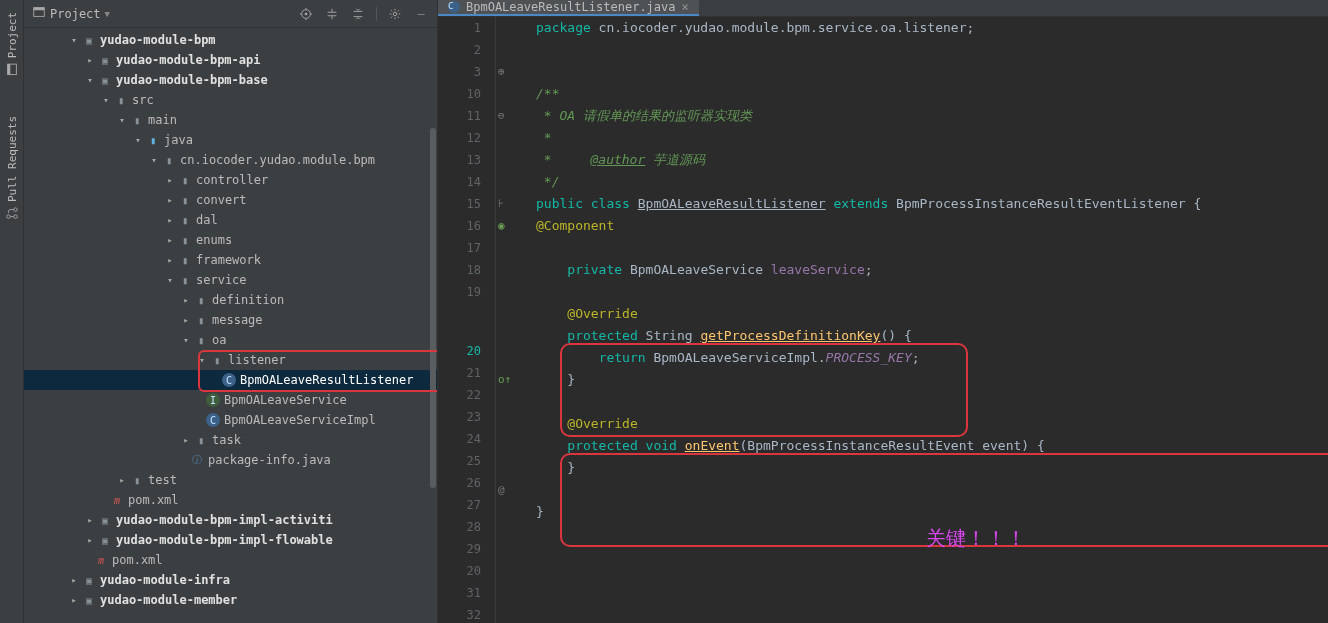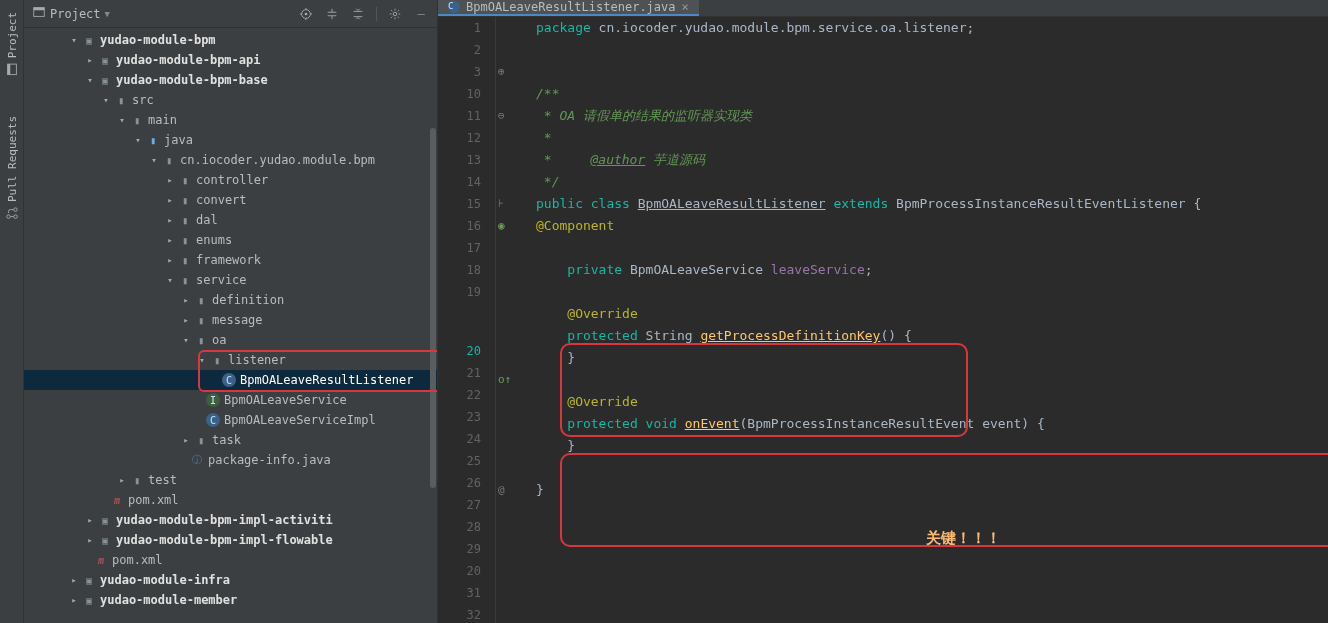--- a/index.html
+++ b/index.html
@@ -42,21 +42,21 @@
 .kw { color: #14b8a6; }
 .doc { color: #629755; font-style: italic; }
 .doctag { color: #629755; font-style: italic; text-decoration: underline; margin-left: 31px; }
 .ann { color: #bbb529; }
 .typ { color: #a9b7c6; }
 .met { color: #ffc66d; text-decoration: underline; }
 .field { color: #9876aa; }
 .const-italic { color: #9876aa; font-style: italic; }
 .under { text-decoration: underline; }
 .red-box-code { position: absolute; border: 2px solid #d9363e; border-radius: 10px; pointer-events: none; }
-.annotation-text { position: absolute; color: #fdba74; font-size: 15px; font-weight: bold; }
+.annotation-text { position: absolute; color: #d946ef; font-size: 20px; font-weight: normal; }
 .sep-v { width: 1px; height: 14px; background: #555; }
 </style>
 </head>
 <body>
 
 <div class="root">
   <div class="left-rail">
     <div class="rail-item">
       <span class="rail-icon">
         <svg viewBox="0 0 16 16" width="14" height="14">
@@ -338,20 +338,21 @@
         <div class="line"><span class="doc"> *</span></div>
         <div class="line"><span class="doc"> * </span><span class="doctag">@author</span><span class="doc"> 芋道源码</span></div>
         <div class="line"><span class="doc"> */</span></div>
         <div class="line"><span class="kw">public</span><span class="kw"> class </span><span class="typ under">BpmOALeaveResultListener</span><span class="kw"> extends </span><span>BpmProcessInstanceResultEventListener {</span></div>
         <div class="line"><span class="ann">@Component</span></div>
         <div class="line"></div>
         <div class="line">    <span class="kw">private</span><span> BpmOALeaveService </span><span class="field">leaveService</span><span>;</span></div>
         <div class="line"></div>
         <div class="line">    <span class="ann">@Override</span></div>
         <div class="line">    <span class="kw">protected</span><span> String </span><span class="met">getProcessDefinitionKey</span><span>() {</span></div>
+        <div class="line">        <span class="kw">return</span><span> BpmOALeaveServiceImpl.</span><span class="const-italic">PROCESS_KEY</span><span>;</span></div>
         <div class="line">    <span>}</span></div>
         <div class="line"></div>
         <div class="line">    <span class="ann">@Override</span></div>
         <div class="line">    <span class="kw">protected</span><span class="kw"> void </span><span class="met">onEvent</span><span>(BpmProcessInstanceResultEvent event) {</span></div>
         <div class="line">    <span>}</span></div>
         <div class="line"></div>
         <div class="line"><span>}</span></div>
 
         <div class="red-box-code" style="left:64px; top:326px; width:408px; height:94px;"></div>
         <div class="red-box-code" style="left:64px; top:436px; width:824px; height:94px;"></div>

